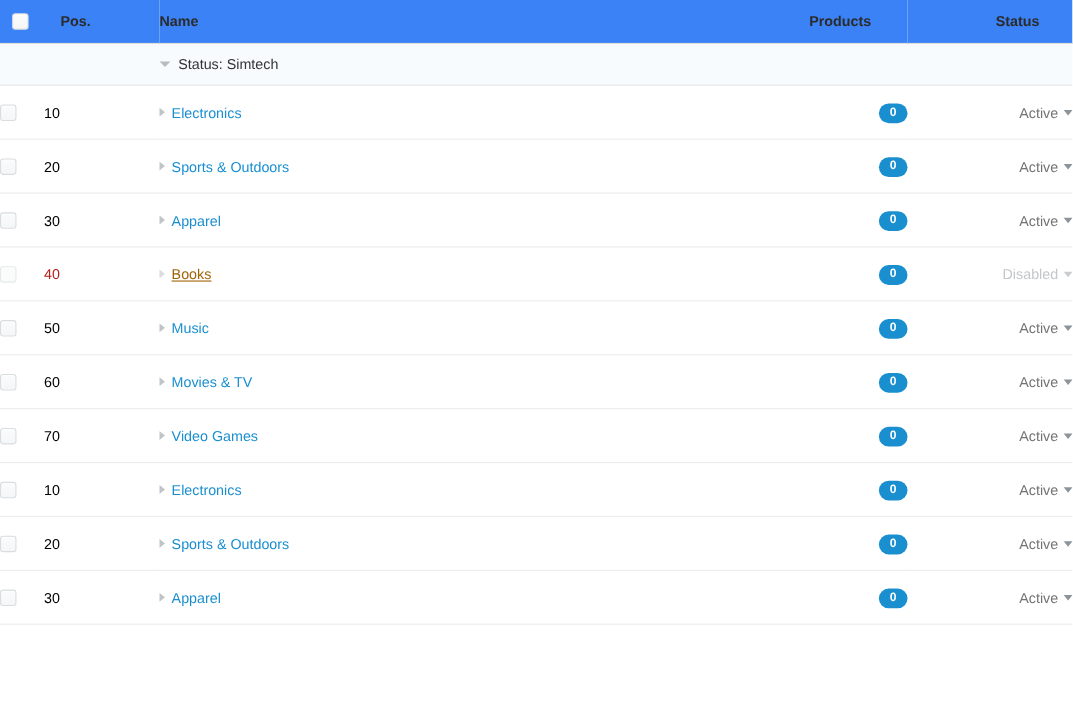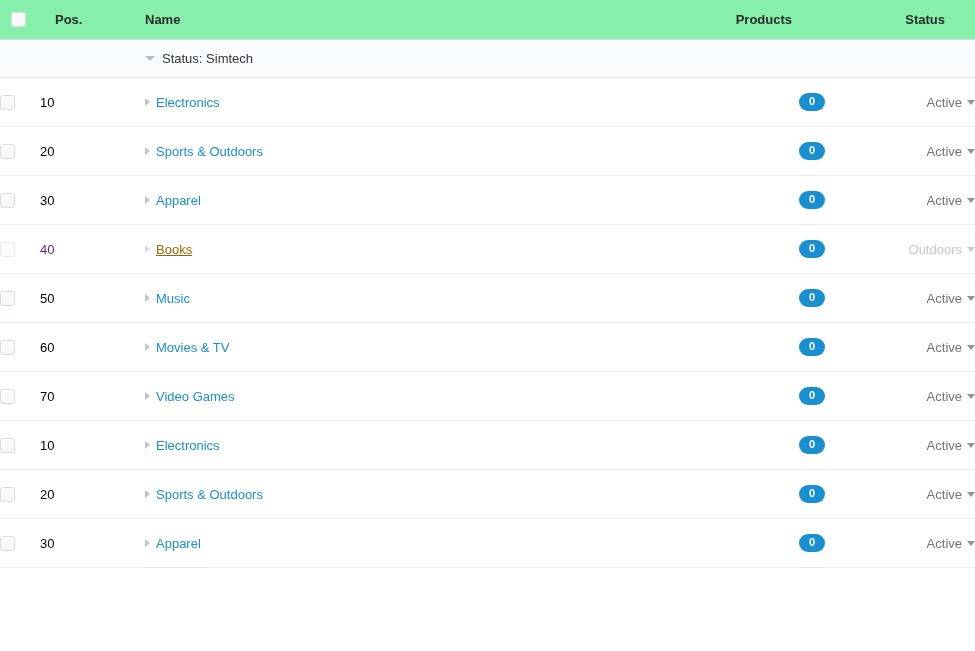--- a/index.html
+++ b/index.html
@@ -32,21 +32,21 @@
   .col-prod   { width: 145px; }
   .col-status { width: 150px; }
 
   
   thead th {
     font-size: 13px;
     font-weight: bold;
     color: #2b2b2b;
     padding: 11px 0 12px 0;
     border-bottom: 1px solid #dcdcdc;
-    background: #86efac;
+    background: #3b82f6;
     vertical-align: middle;
     text-align: left;
   }
   th.th-check   { padding-left: 11px; }
   th.th-pos     { padding-left: 15px; }
   th.th-name    { padding-left: 0px; }
   th.th-prod    { text-align: right; padding-right: 33px; }
   th.th-status  { text-align: right; padding-right: 30px; }
 
   
@@ -148,21 +148,21 @@
     border-left: 4px solid transparent;
     border-right: 4px solid transparent;
     border-top: 5px solid #8d9499;
     margin-left: 5px;
     vertical-align: middle;
     position: relative;
     top: -1px;
   }
 
   
-  tr.is-disabled td.td-pos { color: #701a75; }
+  tr.is-disabled td.td-pos { color: #b91c1c; }
   tr.is-disabled .name-link { color: #a16207; text-decoration: underline; }
   tr.is-disabled .caret-right { border-left-color: #dadcde; }
   tr.is-disabled .status-link { color: #c3c7ca; }
   tr.is-disabled .status-caret { border-top-color: #c9cdd0; }
   tr.is-disabled .cbox { background: #fafbfb; border-color: #e6e9ea; }
 </style>
 </head>
 <body>
 
 <table class="grid">
@@ -211,21 +211,21 @@
         <td class="td-pos">30</td>
         <td class="td-name"><span class="caret-right"></span><a class="name-link">Apparel</a></td>
         <td class="td-prod"><span class="badge">0</span></td>
         <td class="td-status"><a class="status-link">Active</a><span class="status-caret"></span></td>
       </tr>
       <tr class="data-row is-disabled">
         <td class="td-check"><span class="cbox"></span></td>
         <td class="td-pos">40</td>
         <td class="td-name"><span class="caret-right"></span><a class="name-link">Books</a></td>
         <td class="td-prod"><span class="badge">0</span></td>
-        <td class="td-status"><a class="status-link">Outdoors</a><span class="status-caret"></span></td>
+        <td class="td-status"><a class="status-link">Disabled</a><span class="status-caret"></span></td>
       </tr>
       <tr class="data-row">
         <td class="td-check"><span class="cbox"></span></td>
         <td class="td-pos">50</td>
         <td class="td-name"><span class="caret-right"></span><a class="name-link">Music</a></td>
         <td class="td-prod"><span class="badge">0</span></td>
         <td class="td-status"><a class="status-link">Active</a><span class="status-caret"></span></td>
       </tr>
       <tr class="data-row">
         <td class="td-check"><span class="cbox"></span></td>

